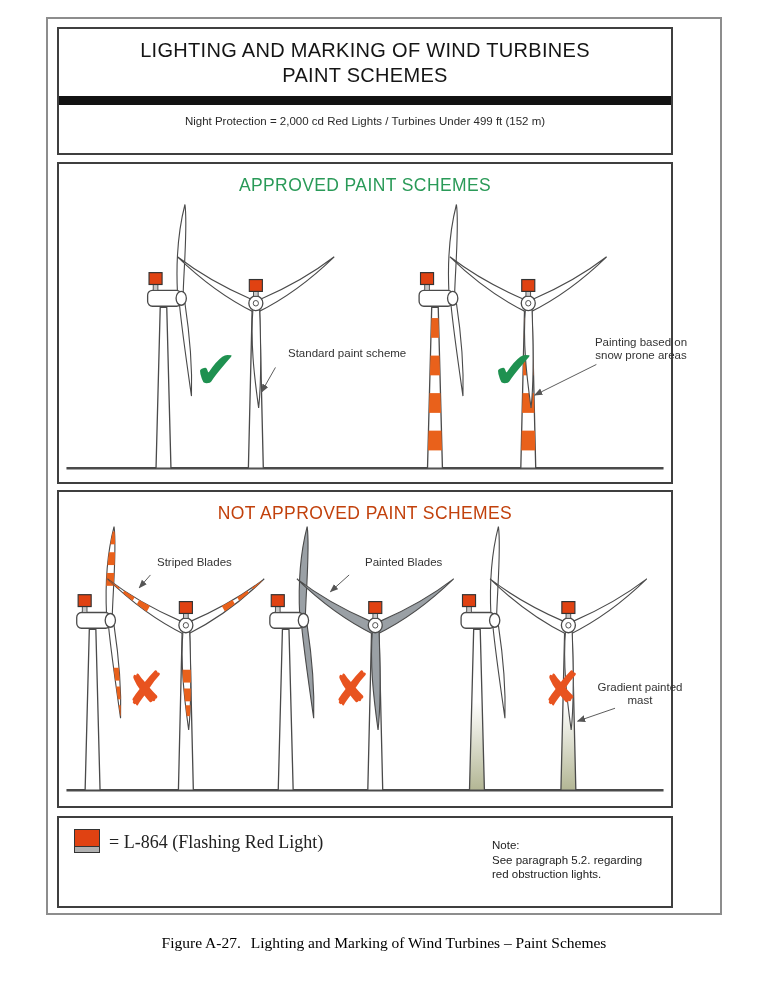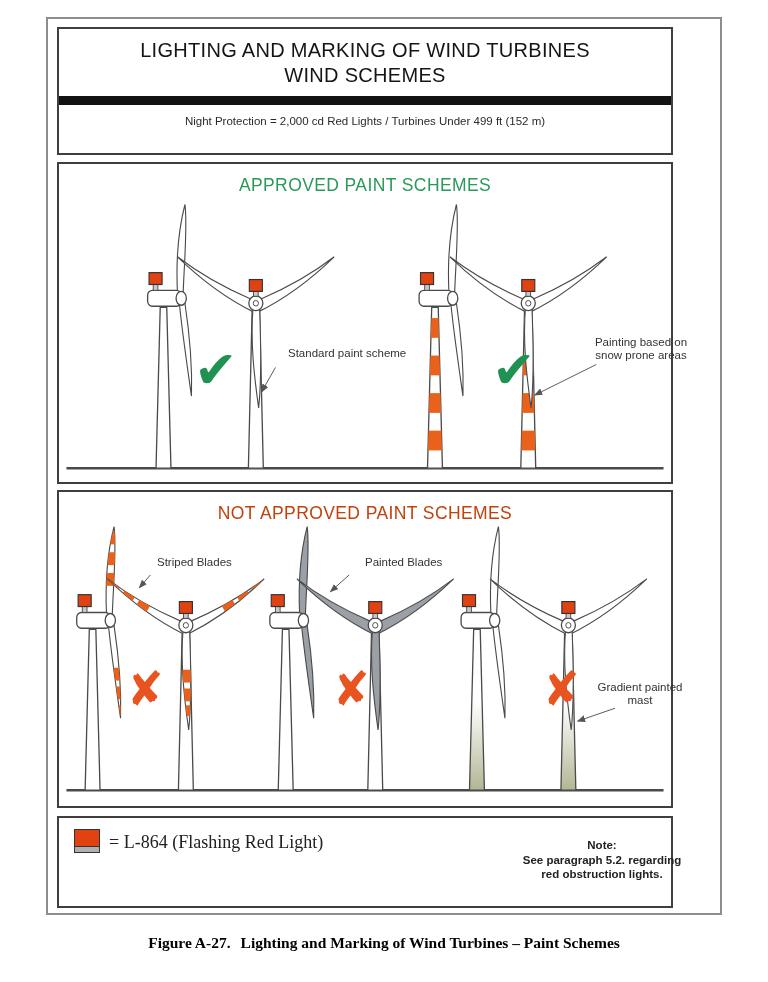--- a/index.html
+++ b/index.html
@@ -21,36 +21,36 @@
   .diagram-svg{position:absolute;left:0;top:0;width:100%;height:100%;}
   .mark{position:absolute;line-height:1;font-family:"DejaVu Sans",sans-serif;}
   .check{font-size:52px;}
   .xmark{font-size:46px;transform:rotate(-4deg);}
   .callout{position:absolute;font-size:11.5px;line-height:13px;color:#333;white-space:nowrap;}
   .callout.center{text-align:center;white-space:normal;}
   .legend-icon{position:absolute;left:15px;top:11px;width:26px;height:24px;}
   .li-red{position:absolute;left:0;top:0;width:24px;height:16px;border:1.5px solid #333;}
   .li-base{position:absolute;left:0;top:17px;width:24px;height:5px;background:#b0b0b0;border:1.5px solid #333;}
   .legend-label{position:absolute;left:50px;top:14px;font-size:18px;color:#222;font-family:Liberation Serif, serif;}
-  .note{position:absolute;left:433px;top:20px;width:220px;text-align:center;
-        font-size:11.5px;line-height:14.5px;color:#222;font-weight:bold;}
+  .note{position:absolute;left:433px;top:20px;width:220px;text-align:left;
+        font-size:11.5px;line-height:14.5px;color:#222;}
   .caption{position:absolute;left:0;top:934px;width:100%;text-align:center;
-           font-family:"Liberation Serif",serif;font-weight:bold;font-size:15.5px;color:#000;}
+           font-family:"Liberation Serif",serif;font-weight:normal;font-size:15.5px;color:#000;}
   .caption .gap{display:inline-block;width:10px;}
 </style>
 </head>
 <body>
 
 <div class="page">
   <div class="outer">
 
     <div class="box title-box">
       <div class="fig-title">
         <div>LIGHTING AND MARKING OF WIND TURBINES</div>
-        <div>WIND SCHEMES</div>
+        <div>PAINT SCHEMES</div>
       </div>
       <div class="black-bar"></div>
       <div class="subtitle">
         <div>Night Protection = 2,000 cd Red Lights / Turbines Under 499 ft (152 m)</div>
       </div>
     </div>
 
     <div class="box approved-box">
       <svg id="svgA" class="diagram-svg" viewBox="0 0 656 322" preserveAspectRatio="none">
           <defs>

